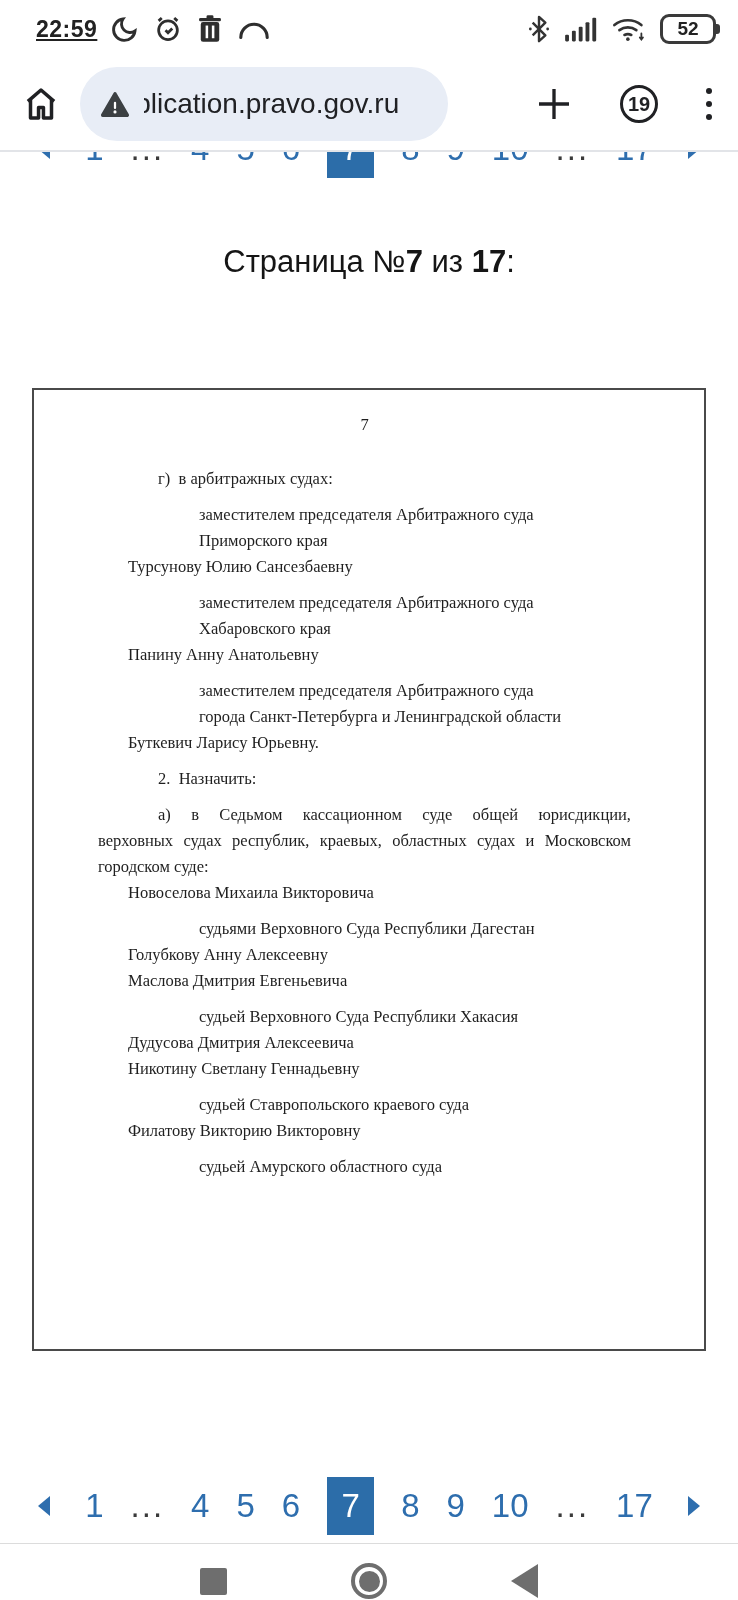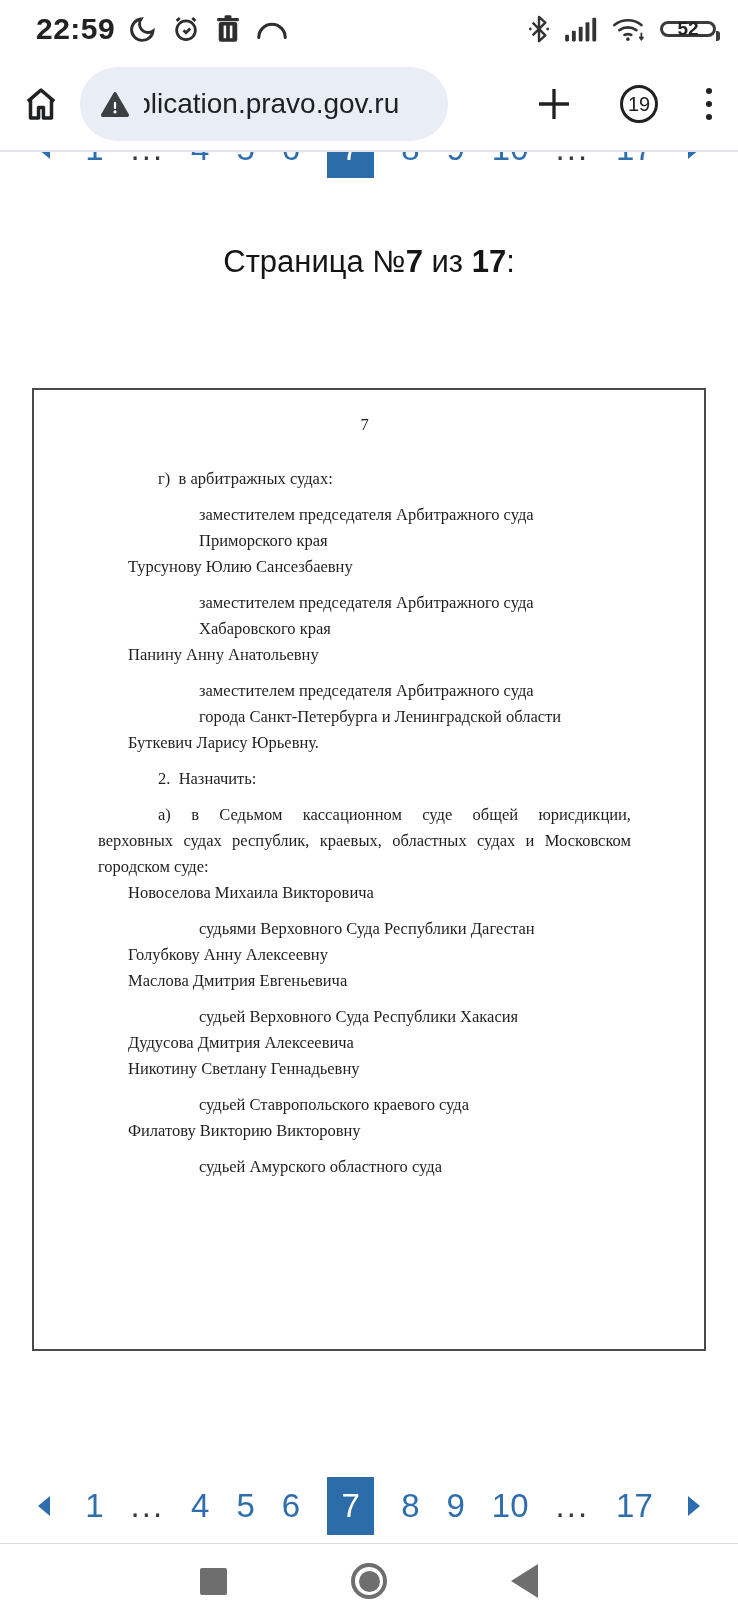--- a/index.html
+++ b/index.html
@@ -1,36 +1,36 @@
 <!DOCTYPE html>
 <html><head>
 <meta charset="utf-8">
 <style>
   html,body{margin:0;padding:0;width:738px;height:1600px;overflow:hidden;background:#fff;
     font-family:"Liberation Sans",sans-serif;-webkit-font-smoothing:antialiased;}
   
   .status-bar{height:58px;display:flex;align-items:center;justify-content:space-between;
     padding:0 22px 0 36px;box-sizing:border-box;color:#2e2e2e;}
   .sb-left,.sb-right{display:flex;align-items:center;gap:13px;}
-  .sb-time{font-size:30px;font-weight:600;color:#222;letter-spacing:.5px;}
+  .sb-time{font-size:23px;font-weight:600;color:#222;letter-spacing:.5px;text-decoration:underline;}
   .sb-icon{display:flex;align-items:center;}
-  .battery{position:relative;width:56px;height:16px;border:3px solid #3a3a3a;border-radius:9px;
+  .battery{position:relative;width:56px;height:30px;border:3px solid #3a3a3a;border-radius:9px;
     display:flex;align-items:center;justify-content:center;font-size:19px;font-weight:600;color:#222;box-sizing:border-box;}
   .battery:after{content:"";position:absolute;right:-7px;top:7px;width:4px;height:10px;background:#3a3a3a;border-radius:0 3px 3px 0;}
   
   .toolbar{height:92px;display:flex;align-items:center;padding:0 20px;box-sizing:border-box;background:#fff;}
   .home-btn{flex:none;margin-right:18px;display:flex;}
   .url-pill{flex:none;width:368px;height:74px;background:#e8edf6;border-radius:37px;display:flex;
     align-items:center;padding:0 20px;box-sizing:border-box;overflow:hidden;}
   .warn-tri{flex:none;margin-right:14px;display:flex;}
   .url-clip{overflow:hidden;flex:1;}
   .url-text{display:inline-block;white-space:nowrap;margin-left:-40px;font-size:28px;color:#202124;}
   .tb-right{display:flex;align-items:center;margin-left:auto;gap:46px;padding-right:4px;}
   .tab-box{width:38px;height:38px;border:3.5px solid #202124;border-radius:19px;display:flex;
-    align-items:center;justify-content:center;font-size:20px;font-weight:400;color:#202124;box-sizing:border-box;}
+    align-items:center;justify-content:center;font-size:20px;font-weight:700;color:#202124;box-sizing:border-box;}
   .kebab{display:flex;flex-direction:column;gap:7px;padding:2px;}
   .kebab i{width:6px;height:6px;border-radius:50%;background:#202124;}
   .tb-divider{height:2px;background:#e2e4e8;}
   
   .content{overflow:hidden;}
   .pg{display:flex;align-items:center;justify-content:center;gap:27px;height:58px;}
   .pg.top{margin-top:-32px;}
   .pg.bottom{margin-top:126px;}
   .pg-item{font-size:33px;color:#2e6eae;line-height:58px;cursor:pointer;}
   .pg-dots{font-size:33px;color:#3a3a3a;line-height:58px;letter-spacing:2px;}

